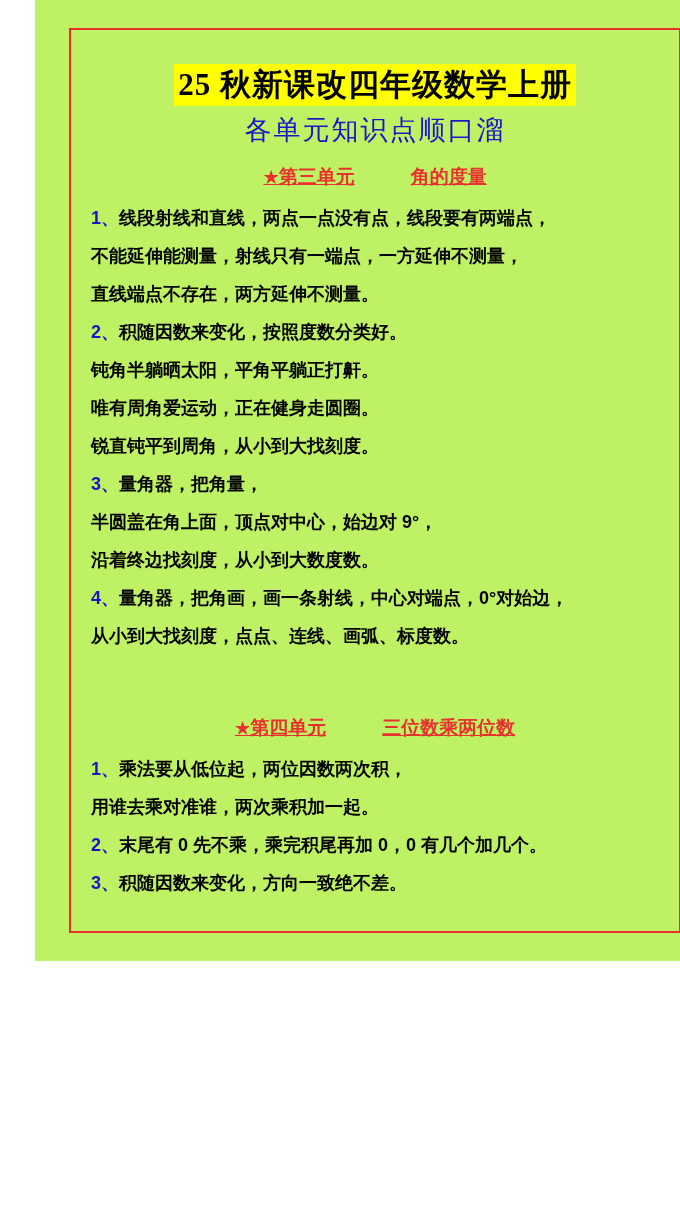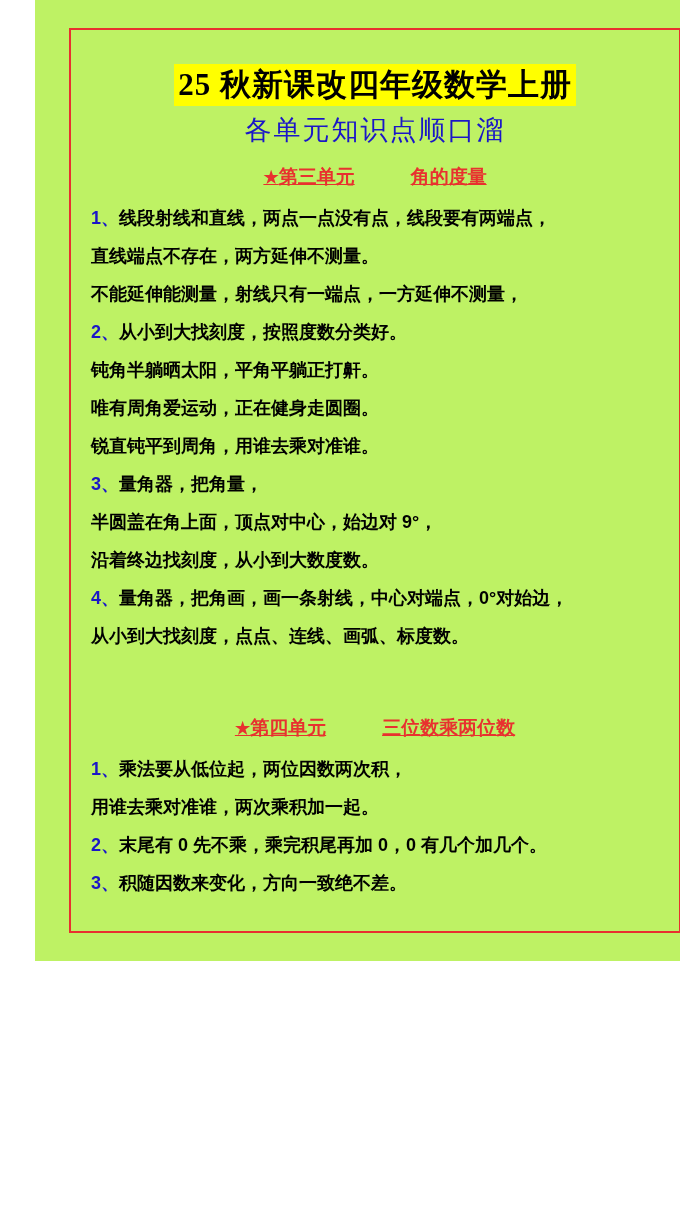--- a/index.html
+++ b/index.html
@@ -111,26 +111,26 @@
     </div>
 
     <div class="title-sub">各单元知识点顺口溜</div>
 
     <div class="section">
       <div class="unit-heading">
         <span class="star">★</span><span>第三单元</span><span class="gap"></span><span>角的度量</span>
       </div>
 
       <div class="line"><span class="num">1、</span><span>线段射线和直线，两点一点没有点，线段要有两端点，</span></div>
+      <div class="line"><span class="num"></span><span>不能延伸能测量，射线只有一端点，一方延伸不测量，</span></div>
       <div class="line"><span class="num"></span><span>直线端点不存在，两方延伸不测量。</span></div>
-      <div class="line"><span class="num"></span><span>不能延伸能测量，射线只有一端点，一方延伸不测量，</span></div>
-      <div class="line"><span class="num">2、</span><span>从小到大找刻度，按照度数分类好。</span></div>
+      <div class="line"><span class="num">2、</span><span>积随因数来变化，按照度数分类好。</span></div>
       <div class="line"><span class="num"></span><span>钝角半躺晒太阳，平角平躺正打鼾。</span></div>
       <div class="line"><span class="num"></span><span>唯有周角爱运动，正在健身走圆圈。</span></div>
-      <div class="line"><span class="num"></span><span>锐直钝平到周角，用谁去乘对准谁。</span></div>
+      <div class="line"><span class="num"></span><span>锐直钝平到周角，从小到大找刻度。</span></div>
       <div class="line"><span class="num">3、</span><span>量角器，把角量，</span></div>
       <div class="line"><span class="num"></span><span>半圆盖在角上面，顶点对中心，始边对 9°，</span></div>
       <div class="line"><span class="num"></span><span>沿着终边找刻度，从小到大数度数。</span></div>
       <div class="line"><span class="num">4、</span><span>量角器，把角画，画一条射线，中心对端点，0°对始边，</span></div>
       <div class="line"><span class="num"></span><span>从小到大找刻度，点点、连线、画弧、标度数。</span></div>
     </div>
 
     <div class="spacer-block"></div>
 
     <div class="section section-two">

